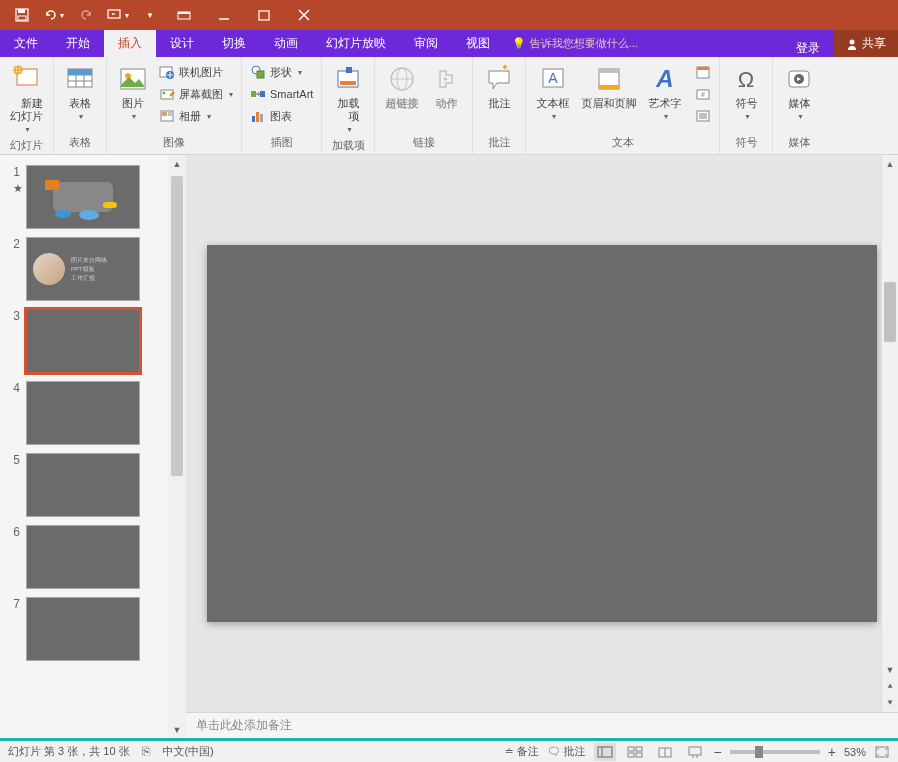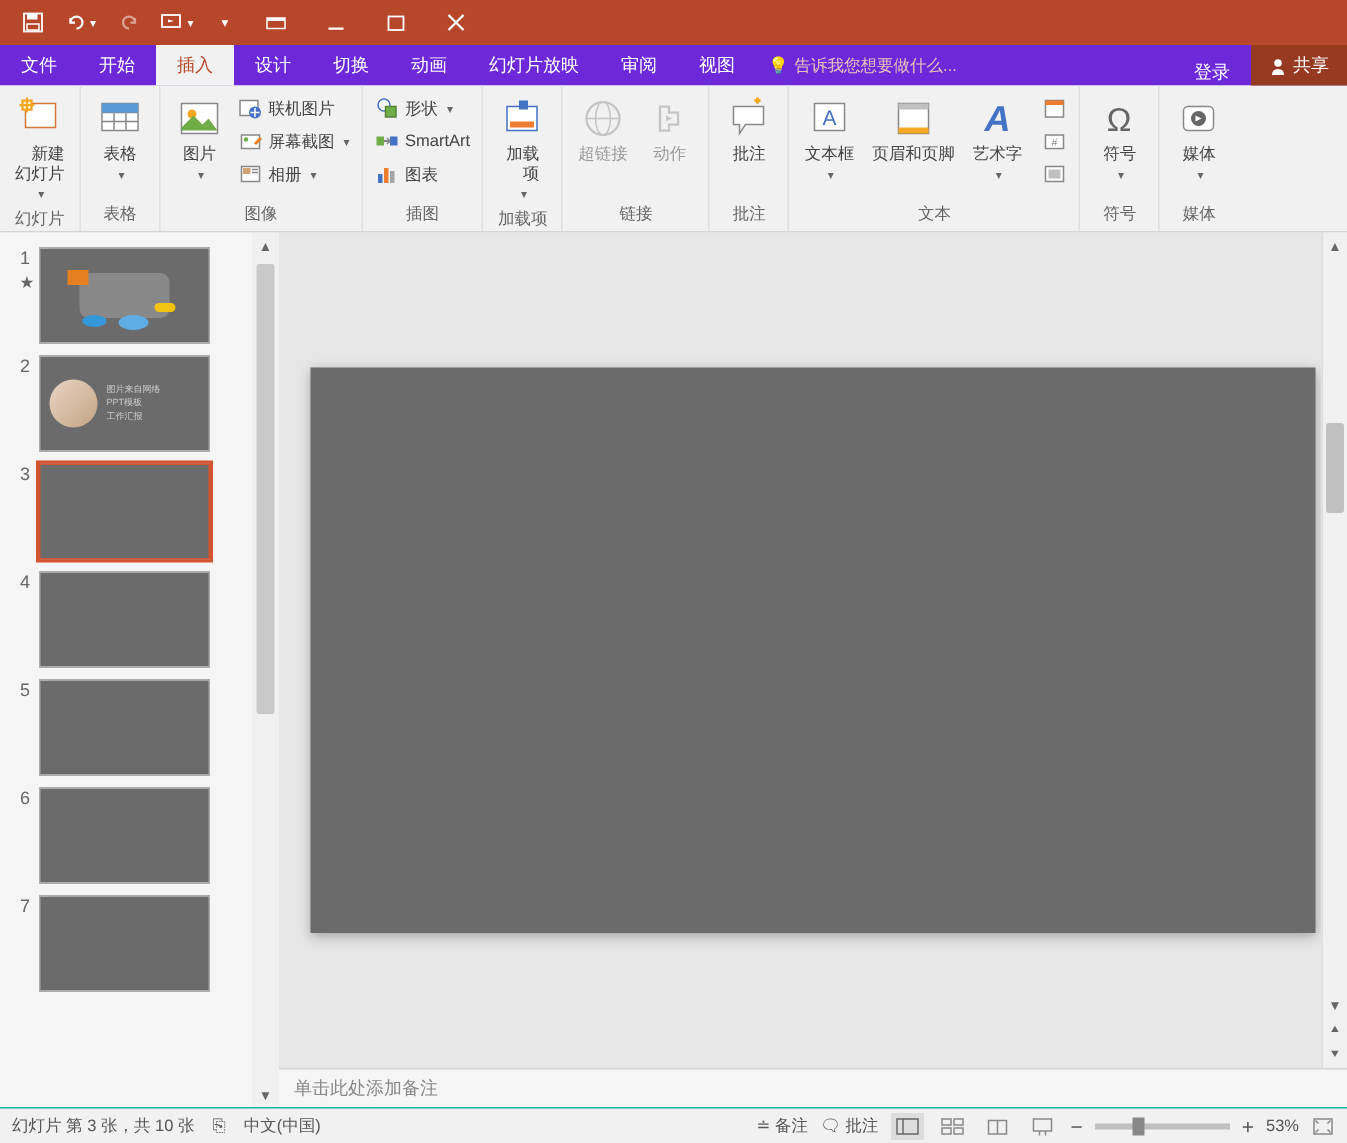--- a/index.html
+++ b/index.html
@@ -20,21 +20,21 @@
 .ribbon { height: 98px; background: #f1f1f1; border-bottom: 1px solid #d4d4d4; display: flex; }
 .rgroup { border-right: 1px solid #e0e0e0; display: flex; flex-direction: column; padding: 2px 4px; }
 .rgroup .gbody { flex: 1; display: flex; align-items: flex-start; padding-top: 2px; }
 .rgroup .glabel { text-align: center; font-size: 11px; color: #666; padding: 2px 0; }
 .bigbtn { display: flex; flex-direction: column; align-items: center; justify-content: flex-start; padding: 2px 6px; cursor: pointer; font-size: 11px; color: #444; gap: 2px; }
 .bigbtn .icon { width: 32px; height: 32px; display: flex; align-items: center; justify-content: center; }
 .bigbtn .lbl { text-align: right; line-height: 13px; }
 .smallbtn { display: flex; align-items: center; gap: 4px; padding: 2px 4px; cursor: pointer; font-size: 11px; color: #444; height: 22px; }
 .smallbtn .icon { width: 16px; height: 16px; display: flex; align-items: center; justify-content: center; }
 .vstack { display: flex; flex-direction: column; }
-.disabled { opacity: 0.5; }
+.disabled { opacity: 0.5; font-weight: bold; }
 .workspace { position: absolute; top: 155px; left: 0; right: 0; bottom: 24px; display: flex; }
 .thumbpanel { width: 168px; background: #f5f5f5; overflow-y: auto; padding: 6px 0; }
 .thumb-item { display: flex; padding: 4px 8px; gap: 6px; }
 .thumb-num { font-size: 12px; color: #666; width: 12px; text-align: right; }
 .thumb { width: 114px; height: 64px; background: #6b6b6b; border: 1px solid #aaa; cursor: pointer; position: relative; }
 .thumb.selected { outline: 2px solid #D35230; border-color: #D35230; }
 .thumb-star { position: absolute; left: -14px; top: 16px; font-size: 11px; color: #666; }
 .thumb1 { background: #6b6b6b; display: flex; align-items: center; justify-content: center; }
 .thumb1-box { width: 60px; height: 30px; background: #888; border-radius: 6px; position: relative; }
 .thumb1-orange { width: 14px; height: 10px; background: #e67e22; position: absolute; top: -2px; left: -8px; }
@@ -46,21 +46,21 @@
 .thumb2-txt { font-size: 6px; color: #ccc; margin-left: 6px; line-height: 9px; }
 .scrolltrack { width: 18px; background: #f0f0f0; display: flex; flex-direction: column; }
 .slidearea { flex: 1; display: flex; flex-direction: column; }
 .slidecanvas { flex: 1; background: #e6e6e6; position: relative; display: flex; align-items: center; justify-content: center; }
 .slide { width: 670px; height: 377px; background: #6b6b6b; box-shadow: 0 2px 8px rgba(0,0,0,0.3); }
 .notes { height: 26px; background: #f5f5f5; border-top: 1px solid #d4d4d4; padding: 4px 10px; font-size: 12px; color: #888; }
 .vscrollbar { position: absolute; right: 0; top: 0; bottom: 0; width: 17px; background: #f0f0f0; border-left: 1px solid #ddd; display: flex; flex-direction: column; }
 .vscrollbar .arrow { height: 17px; display: flex; align-items: center; justify-content: center; font-size: 9px; color: #666; cursor: pointer; }
 .vscrollbar .track { flex: 1; position: relative; }
 .vscrollbar .thumb-sb { position: absolute; left: 2px; right: 2px; background: #c0c0c0; border-radius: 2px; }
-.statusbar { position: absolute; bottom: 0; left: 0; right: 0; height: 24px; background: #f1f1f1; border-top: 1px solid #14b8a6; display: flex; align-items: center; font-size: 11px; color: #555; padding: 0 8px; gap: 12px; }
+.statusbar { position: absolute; bottom: 0; left: 0; right: 0; height: 24px; background: #f1f1f1; border-top: 3px solid #14b8a6; display: flex; align-items: center; font-size: 11px; color: #555; padding: 0 8px; gap: 12px; }
 .statusbar .right { margin-left: auto; display: flex; align-items: center; gap: 8px; }
 .viewbtn { width: 22px; height: 18px; display: flex; align-items: center; justify-content: center; cursor: pointer; }
 .zoom-slider { width: 90px; height: 4px; background: #c0c0c0; position: relative; }
 .zoom-slider .handle { position: absolute; width: 8px; height: 12px; background: #888; top: -4px; left: 25px; }
 .dropdown-arrow { font-size: 8px; color: #666; margin-left: 2px; }
 svg { display: block; }
 </style>
 </head>
 <body>
 

